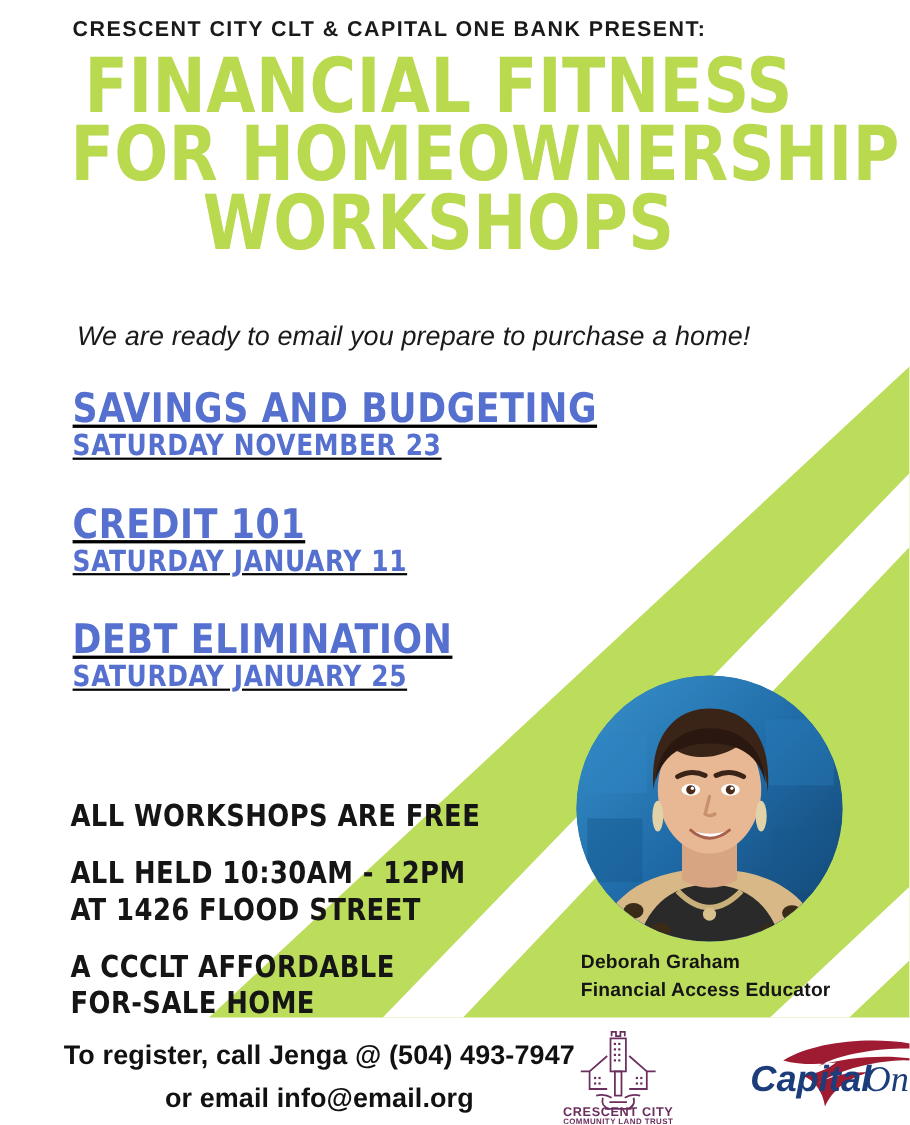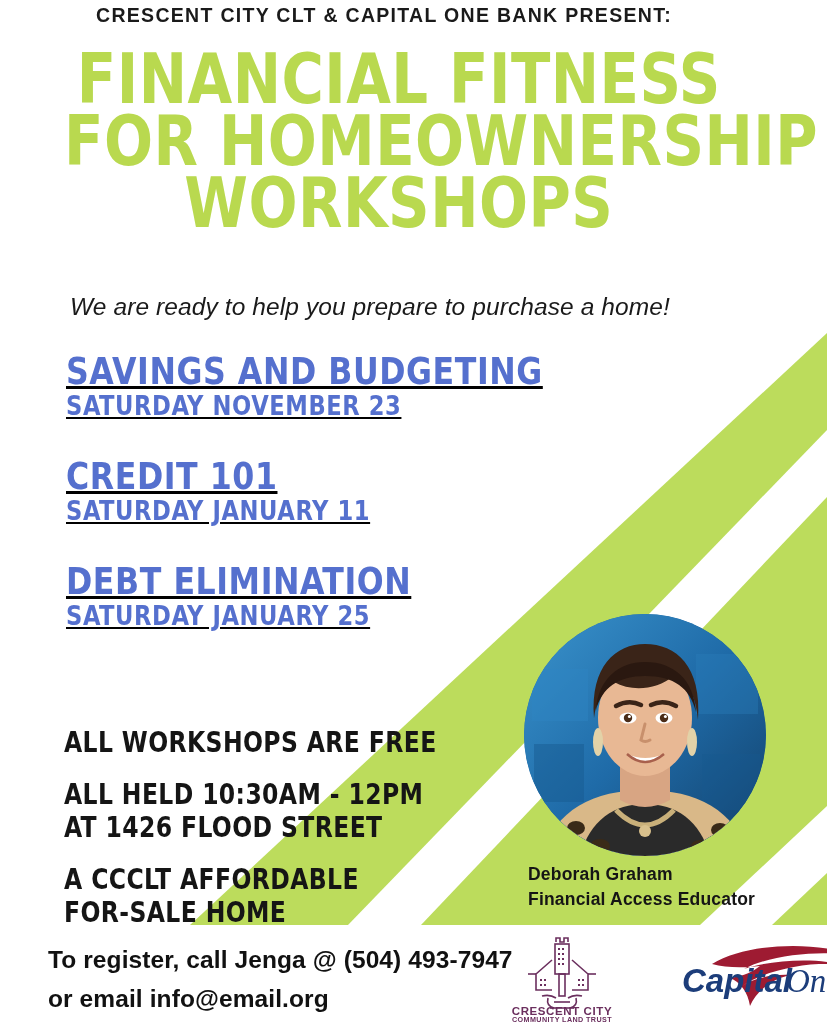--- a/index.html
+++ b/index.html
@@ -23,27 +23,26 @@
     position: absolute;
     inset: 0;
     pointer-events: none;
   }
   .green-layer svg { display: block; width: 827px; height: 1023px; }
 
   
   .presenter-line {
     position: absolute;
     left: 66px;
-    top: 4px;
+    top: 16px;
     font-size: 19.5px;
     font-weight: bold;
     letter-spacing: 1.3px;
     color: #1a1a1a;
     white-space: nowrap;
-    margin-left: 30px;
   }
 
   
   .title-block {
     position: absolute;
     left: 64px;
     top: 48px;
     width: 720px;
     text-align: center;
   }
@@ -151,22 +150,23 @@
     font-weight: bold;
     line-height: 25px;
     color: #151515;
     letter-spacing: 0.2px;
     white-space: nowrap;
   }
 
   
   .contact {
     position: absolute;
-    left: 48px;
+    left: 58px;
     top: 940px;
+    text-align: center;
   }
   .contact-line {
     font-size: 24.5px;
     font-weight: bold;
     line-height: 39px;
     color: #111111;
     letter-spacing: 0.1px;
     white-space: nowrap;
   }
 
@@ -206,21 +206,21 @@
   </div>
 
   <div class="presenter-line">CRESCENT CITY CLT &amp; CAPITAL ONE BANK PRESENT:</div>
 
   <div class="title-block">
     <div class="title-line">FINANCIAL FITNESS</div>
     <div class="title-line">FOR HOMEOWNERSHIP</div>
     <div class="title-line">WORKSHOPS</div>
   </div>
 
-  <div class="tagline">We are ready to help you prepare to purchase a home!</div>
+  <div class="tagline">We are ready to email you prepare to purchase a home!</div>
 
   <div class="sessions">
     <div class="session">
       <div class="session-name">SAVINGS AND BUDGETING</div>
       <div class="session-date">SATURDAY NOVEMBER 23</div>
     </div>
     <div class="session">
       <div class="session-name">CREDIT 101</div>
       <div class="session-date">SATURDAY JANUARY 11</div>
     </div>

